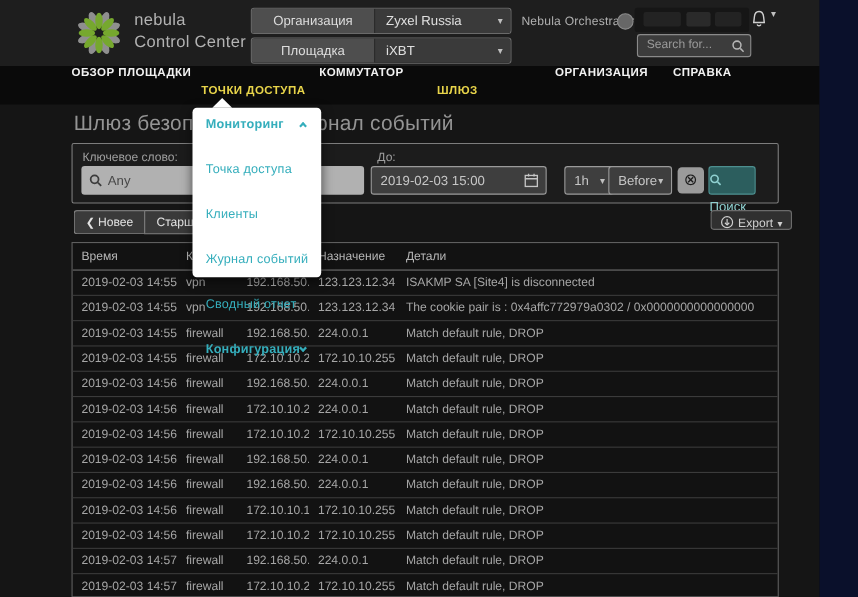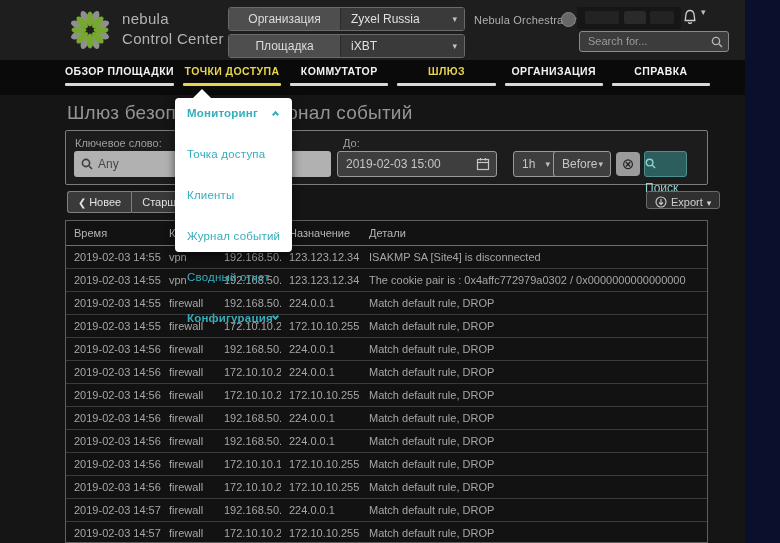--- a/index.html
+++ b/index.html
@@ -27,34 +27,34 @@
           background:#676767; border:1px solid #8a8a8a; cursor:pointer; }
   .redacted { position:absolute; left:577px; top:7px; width:104px; height:22px; background:#161616;
               border-radius:2px; overflow:hidden; cursor:pointer; }
   .redacted i { position:absolute; top:4px; height:13px; background:#232323; border-radius:2px; }
   .redacted i.b1 { left:8px;  width:34px; }
   .redacted i.b2 { left:47px; width:22px; background:#2a2a2a; }
   .redacted i.b3 { left:73px; width:24px; }
   .bell { position:absolute; left:682px; top:9px; width:16px; height:18px; cursor:pointer; color:#cfcfcf; }
   .bell-caret { position:absolute; left:701px; top:7px; font-size:9px; color:#c0c0c0; }
   .bell-caret::before { content:"▾"; }
-  .searchbox { position:absolute; left:579px; top:31px; width:150px; height:21px; background:#3c3c3c;
+  .searchbox { position:absolute; left:579px; top:31px; width:104px; height:21px; background:#3c3c3c;
                border:1px solid #8a8a8a; border-radius:3px; color:#9a9a9a; font-size:11px;
                line-height:19px; padding:0 20px 0 8px; cursor:text; }
   .searchbox svg { position:absolute; right:5px; top:4px; }
 
   
   .nav { position:absolute; left:0; top:60px; width:745px; height:35px; background:#0a0a0a; }
   .nav-inner { position:absolute; left:65px; top:0; width:645px; height:35px; display:flex; gap:9px; }
-  .nav-item { flex:1; display:flex; flex-direction:column; justify-content:center;
+  .nav-item { flex:1; display:flex; flex-direction:row; justify-content:flex-start;
               padding-bottom:4px; cursor:pointer; }
   .nav-item .lbl { text-align:center; font-size:10.5px; font-weight:bold; letter-spacing:.4px;
                    color:#f2f2f2; margin-bottom:6px; white-space:nowrap; }
   .nav-item .bar { height:3px; background:#d9d9d9; border-radius:1px; }
-  .nav-item.yellow .lbl { color:#e8d44a; }
+  .nav-item.yellow .lbl { color:#e8d44a;margin-top:16px; }
   .nav-item.open .bar { background:#e8d44a; }
 
   
   .menu { position:absolute; left:175px; top:98px; width:117px; height:154px; background:#ffffff;
           border-radius:4px; box-shadow:0 3px 10px rgba(0,0,0,.55); z-index:50;
           display:flex; flex-direction:column; justify-content:space-between; padding:9px 0;gap:29px; }
   .menu::before { content:""; position:absolute; left:18px; top:-9px; border:9px solid transparent;
                   border-top:none; border-bottom:9px solid #ffffff; }
   .menu-item { position:relative; padding-left:12px; font-size:11.5px; color:#35aebc;
                letter-spacing:.2px; cursor:pointer; white-space:nowrap; }

